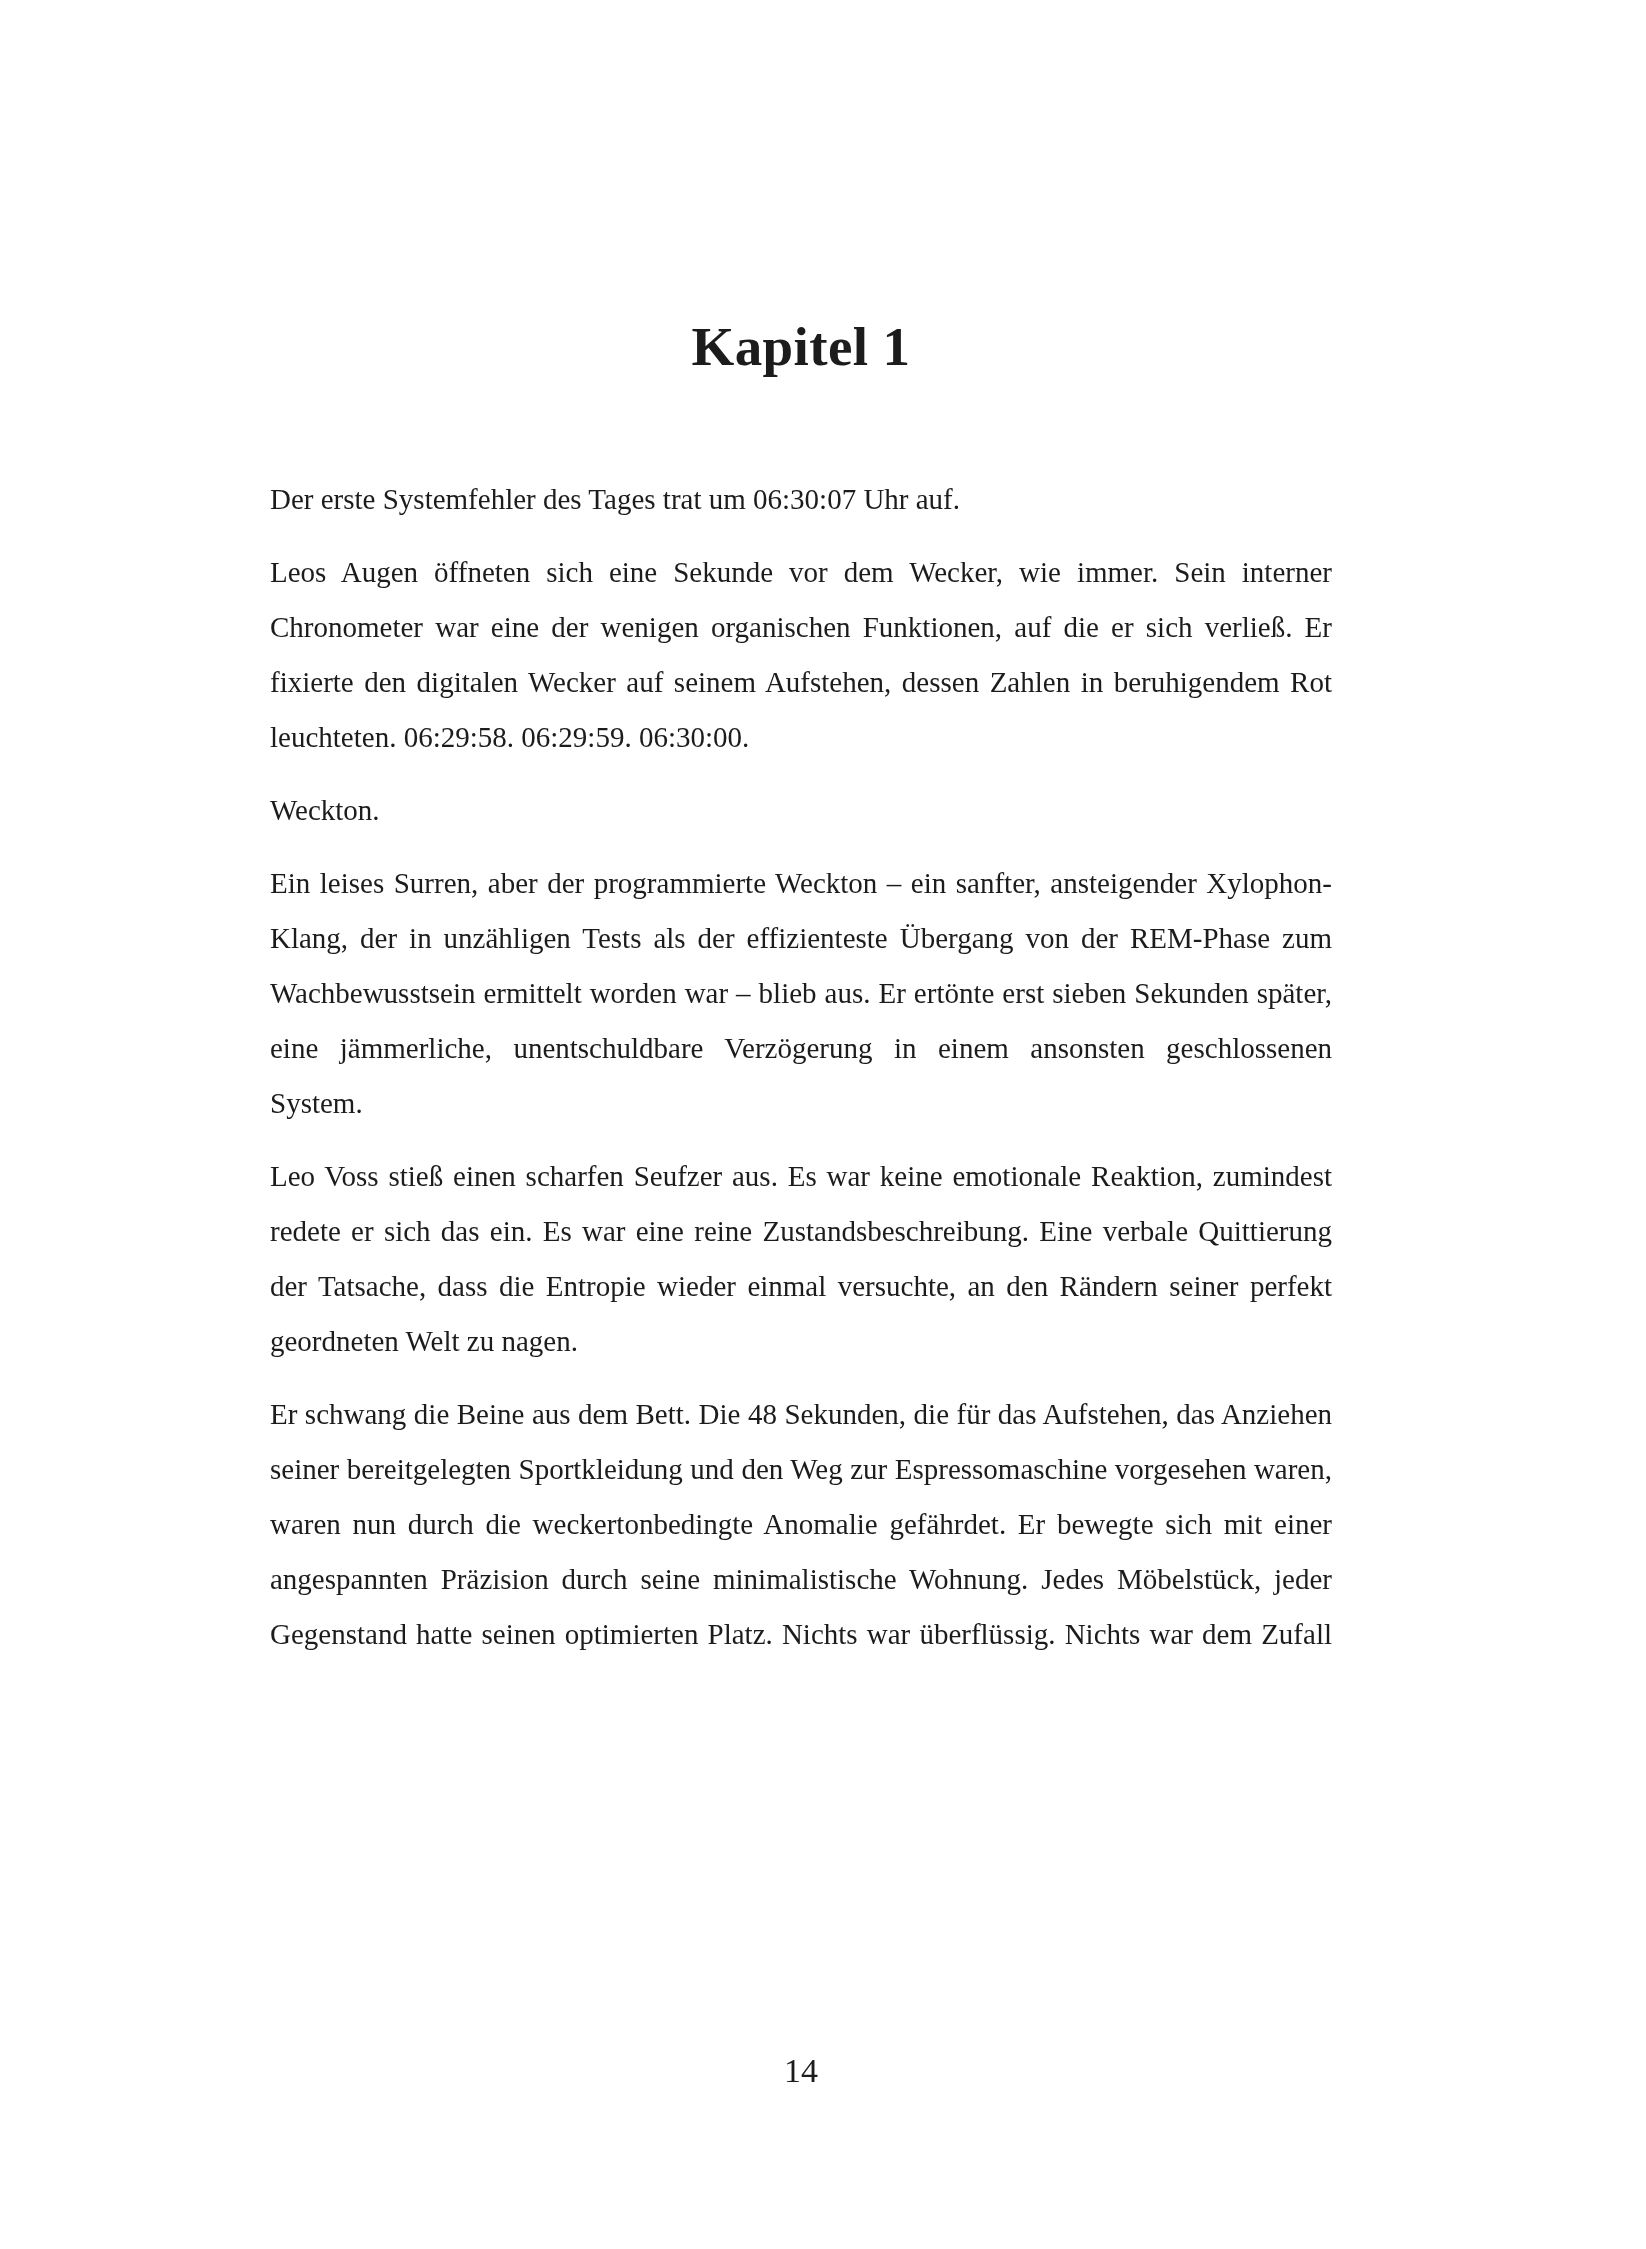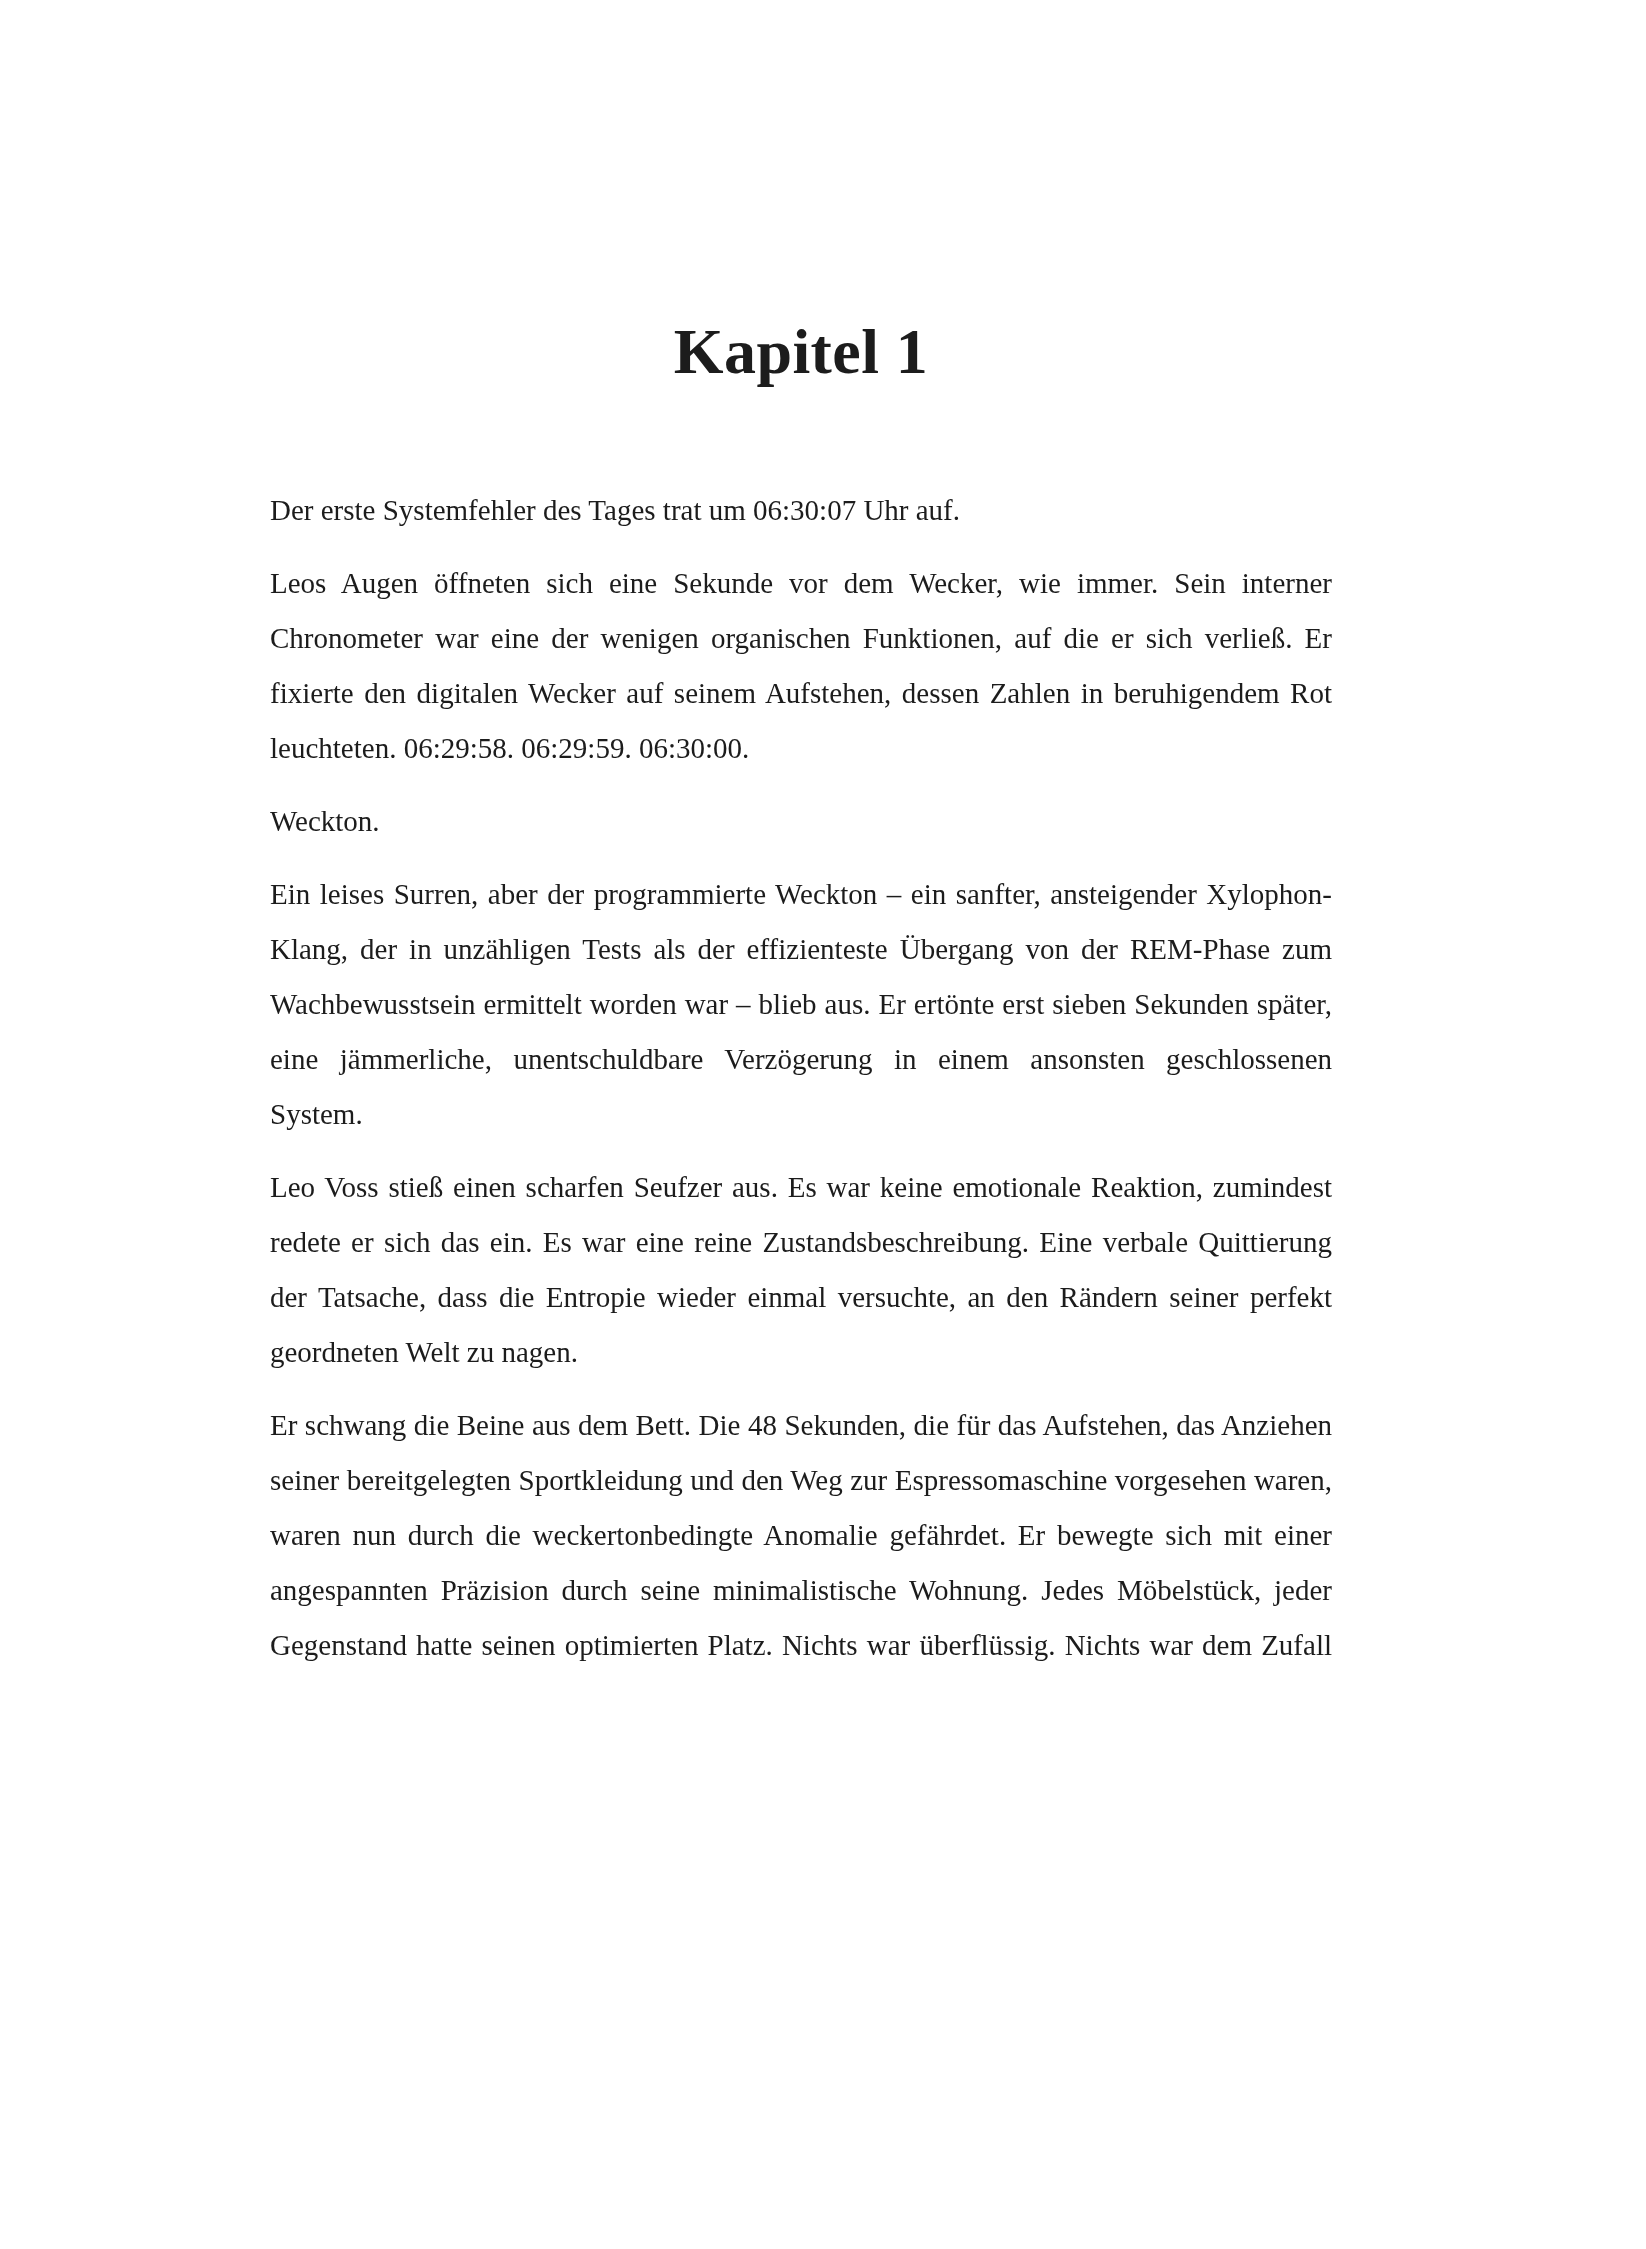--- a/index.html
+++ b/index.html
@@ -17,21 +17,21 @@
     color: #1c1c1c;
     overflow: hidden;
   }
   .content {
     position: absolute;
     top: 315px;
     left: 270px;
     width: 1062px;
   }
   .chapter-title {
-    font-size: 64px;
+    font-size: 55px;
     font-weight: bold;
     text-align: center;
     line-height: 1.15;
     margin: 0 0 94px 0;
     letter-spacing: 0.4px;
     font-family: Liberation Serif, serif;
   }
   .body-text p {
     font-size: 29px;
     line-height: 55px;
@@ -65,14 +65,15 @@
     <div class="body-text">
       <p class="single-line">Der erste Systemfehler des Tages trat um 06:30:07 Uhr auf.</p>
       <p>Leos Augen öffneten sich eine Sekunde vor dem Wecker, wie immer. Sein interner Chronometer war eine der wenigen organischen Funktionen, auf die er sich verließ. Er fixierte den digitalen Wecker auf seinem Aufstehen, dessen Zahlen in beruhigendem Rot leuchteten. 06:29:58. 06:29:59. 06:30:00.</p>
       <p class="single-line">Weckton.</p>
       <p>Ein leises Surren, aber der programmierte Weckton – ein sanfter, ansteigender Xylophon-Klang, der in unzähligen Tests als der effizienteste Übergang von der REM-Phase zum Wachbewusstsein ermittelt worden war – blieb aus. Er ertönte erst sieben Sekunden später, eine jämmerliche, unentschuldbare Verzögerung in einem ansonsten geschlossenen System.</p>
       <p>Leo Voss stieß einen scharfen Seufzer aus. Es war keine emotionale Reaktion, zumindest redete er sich das ein. Es war eine reine Zustandsbeschreibung. Eine verbale Quittierung der Tatsache, dass die Entropie wieder einmal versuchte, an den Rändern seiner perfekt geordneten Welt zu nagen.</p>
       <p class="flush-last">Er schwang die Beine aus dem Bett. Die 48 Sekunden, die für das Aufstehen, das Anziehen seiner bereitgelegten Sportkleidung und den Weg zur Espressomaschine vorgesehen waren, waren nun durch die weckertonbedingte Anomalie gefährdet. Er bewegte sich mit einer angespannten Präzision durch seine minimalistische Wohnung. Jedes Möbelstück, jeder Gegenstand hatte seinen optimierten Platz. Nichts war überflüssig. Nichts war dem Zufall</p>
     </div>
   </div>
 
+  <div class="page-number">14</div>
 </div>
 
 
 </body></html>

